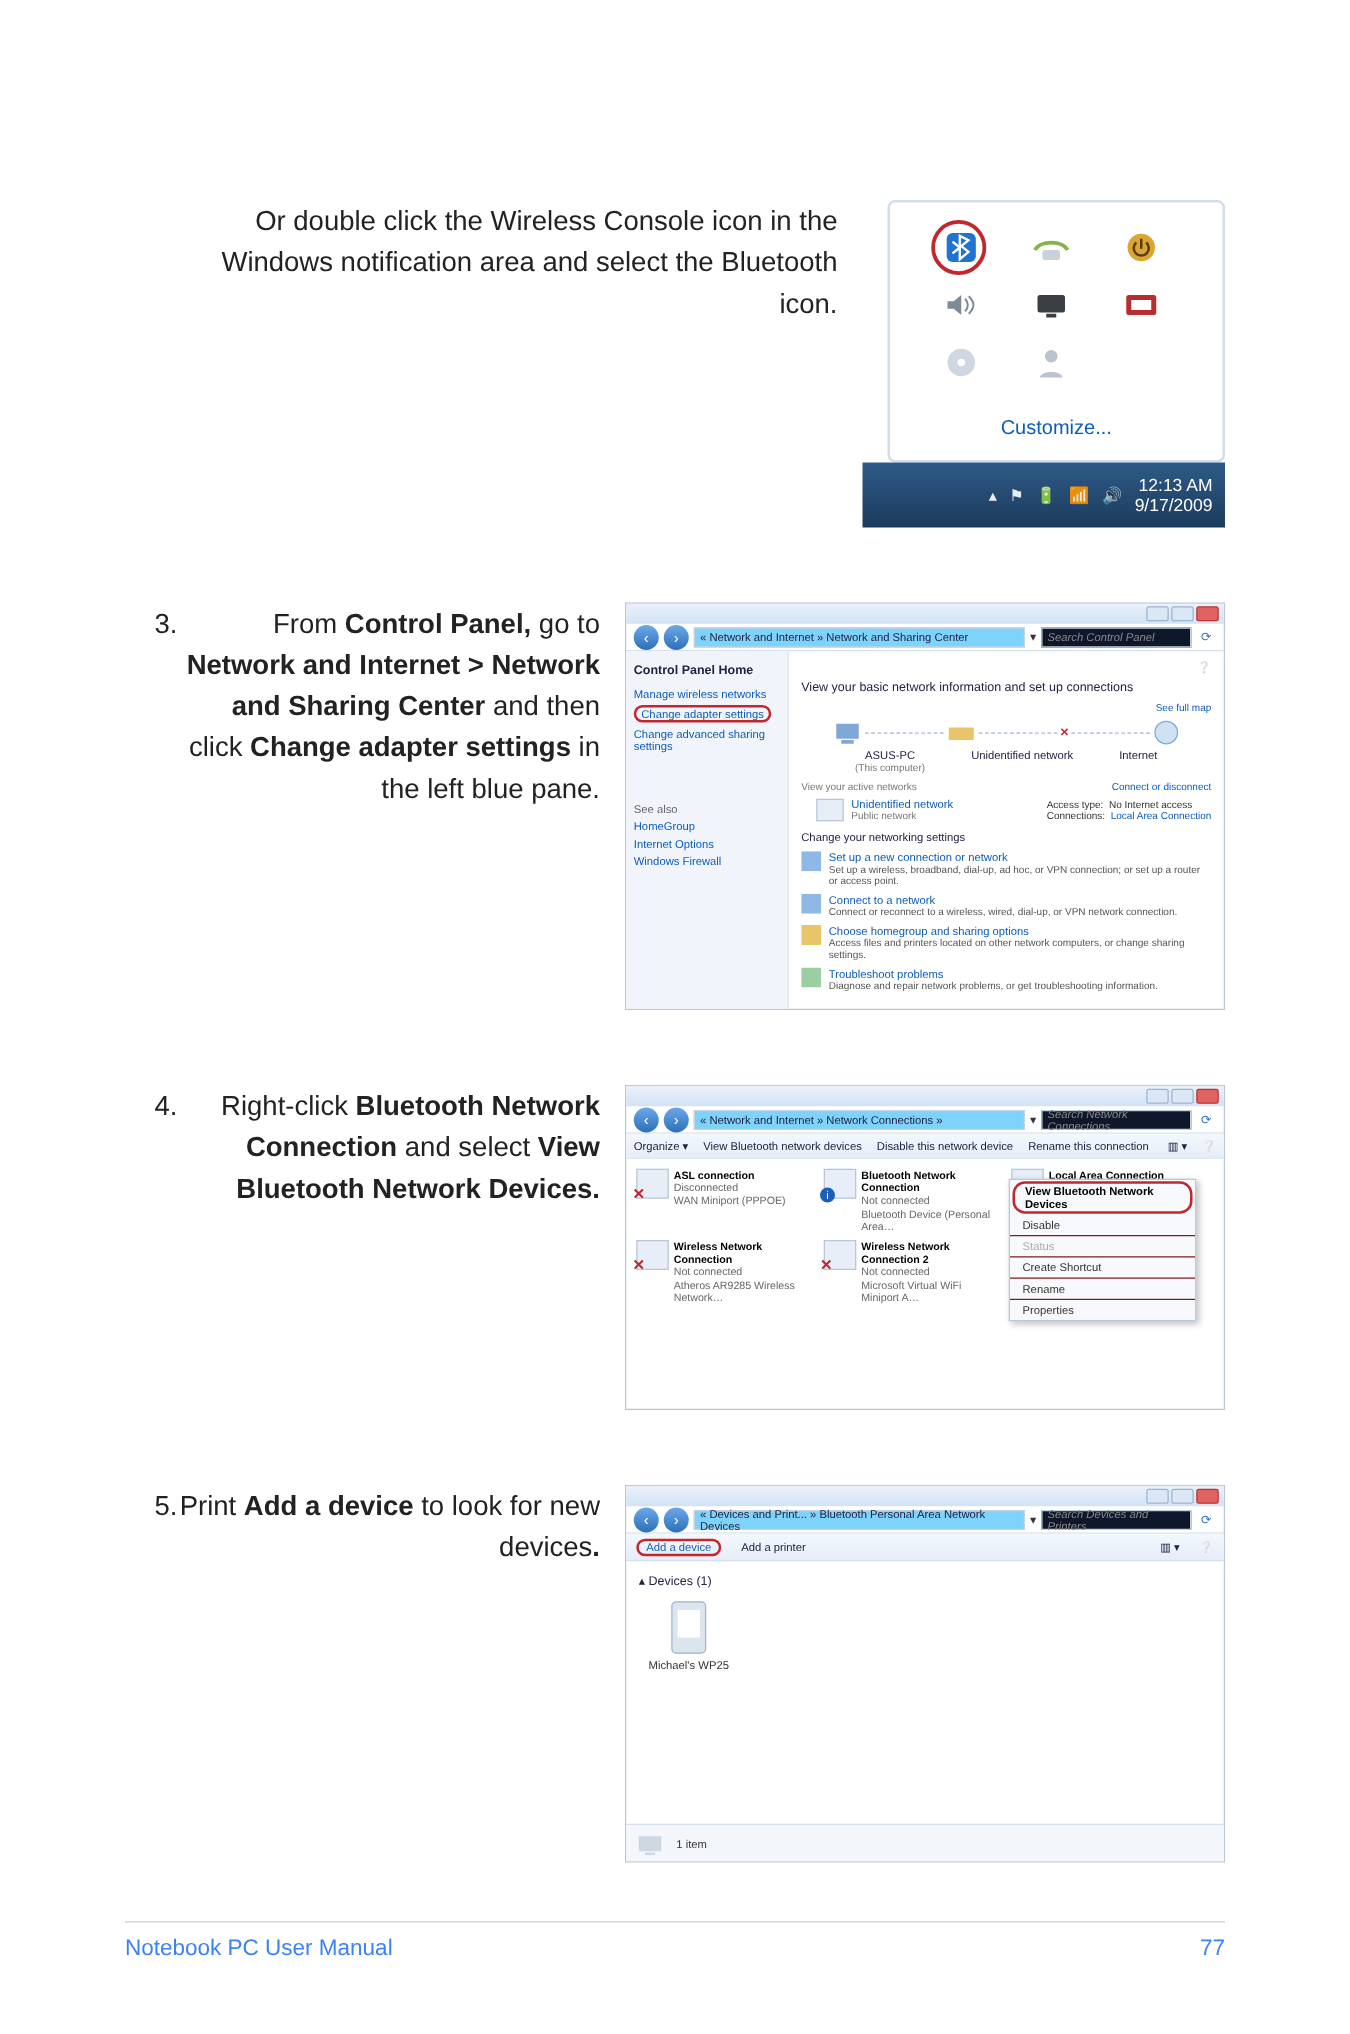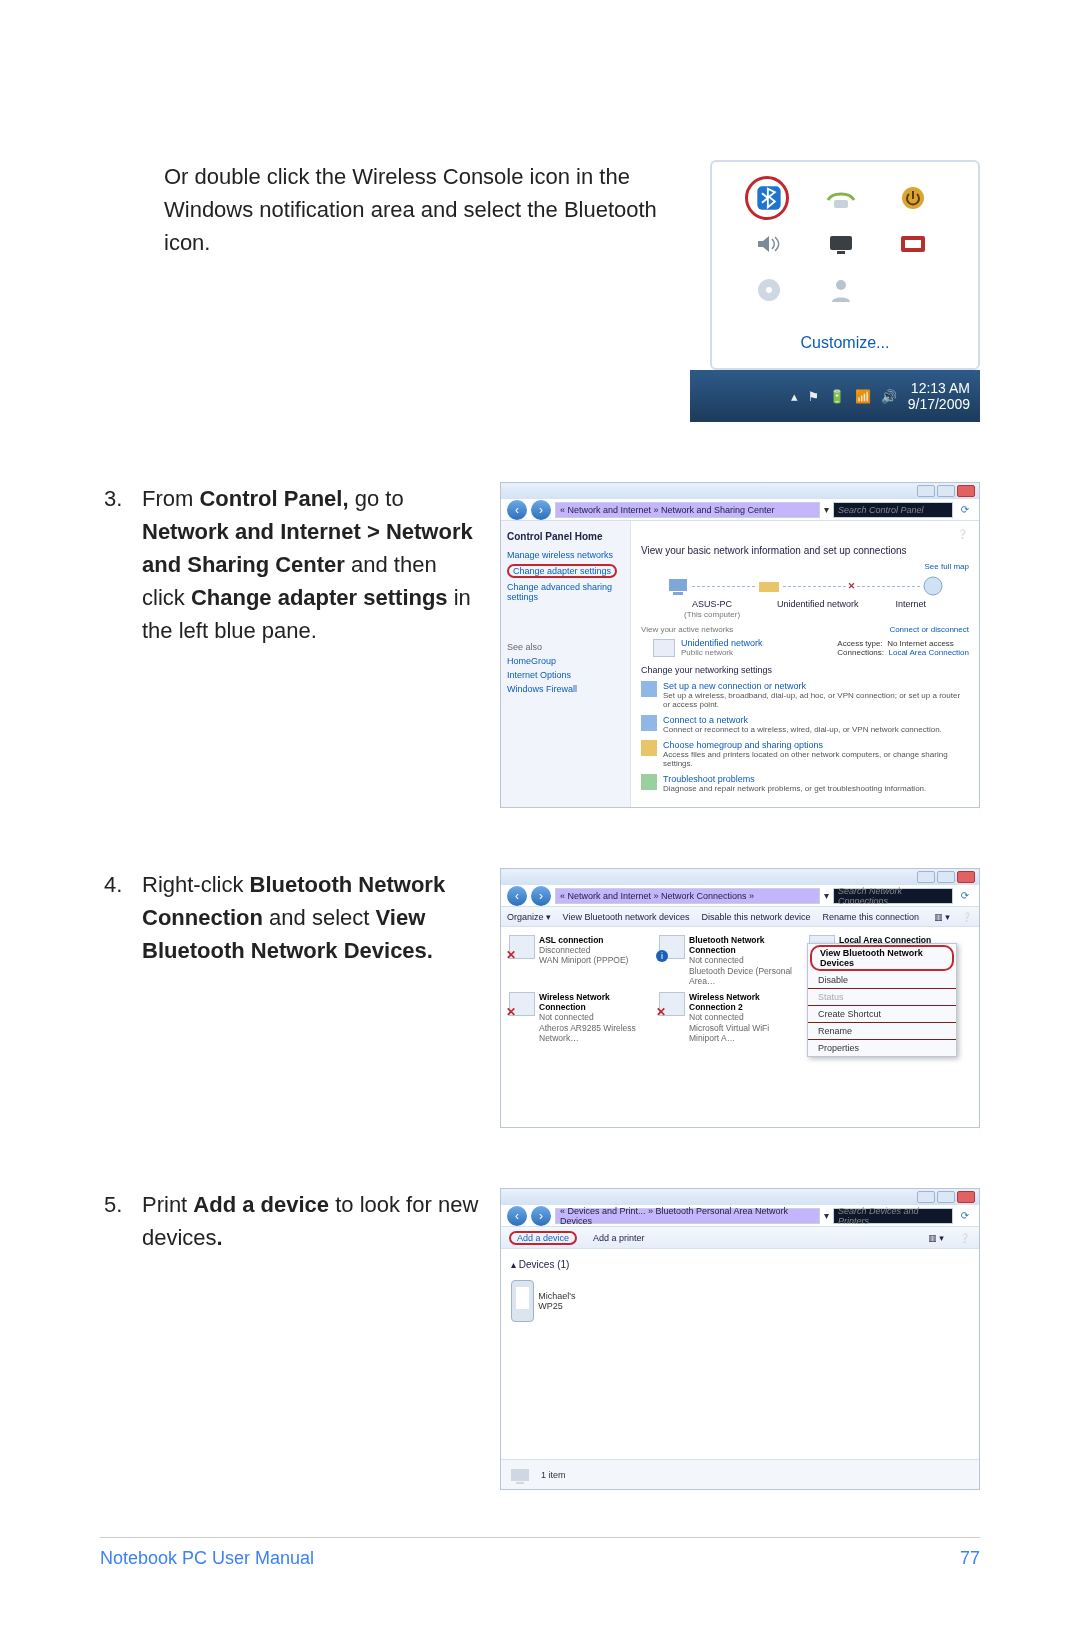--- a/index.html
+++ b/index.html
@@ -6,21 +6,21 @@
   body {
     background: #fff;
     font-family: "Segoe UI", "Helvetica Neue", Arial, sans-serif;
     color: #222;
     width: 1080px;
     height: 1627px;
     position: relative;
     padding: 160px 100px 60px 100px;
   }
   .section { display: flex; margin-bottom: 60px; align-items: flex-start; }
-  .text-col { flex: 1 1 auto; display: flex; align-items: flex-start; }
+  .text-col { flex: 1 1 auto; display: flex; align-items: flex-start; text-align: right; }
   .num { width: 42px; flex: 0 0 42px; font-size: 22px; line-height: 1.5; padding-left: 4px; }
   .para { font-size: 22px; line-height: 1.5; padding-right: 20px; }
   .para .bold { font-weight: 700; }
   .no-num { padding-left: 64px; }
 
   
   .shot1 { flex: 0 0 290px; }
   .tray-panel { border: 2px solid #d3dcea; border-radius: 6px; background:#fff; width: 270px; margin-left: 20px; }
   .icon-grid { padding: 18px 24px; display: grid; grid-template-columns: repeat(3,48px); grid-gap: 10px 24px; justify-content: center; }
   .ic { width: 40px; height: 36px; display:flex; align-items:center; justify-content:center; position:relative; }
@@ -31,21 +31,21 @@
   .taskbar .clock { text-align:right; line-height:1.15; font-size:14px; }
 
   
   .shot2 { flex: 0 0 480px; }
   .win { background:#fff; border:1px solid #b8c6d8; font-size:10px; color:#333; }
   .win .titlebar { height:16px; background:linear-gradient(#e9f1fb,#d3e2f4); display:flex; justify-content:flex-end; align-items:center; padding-right:4px; gap:2px;}
   .winbtn { width:18px; height:12px; background:#dbe7f5; border:1px solid #9db4cf; border-radius:2px; }
   .winbtn.close{ background:#e06262; border-color:#b33; }
   .addrbar { height:22px; display:flex; align-items:center; gap:4px; padding:0 6px; border-bottom:1px solid #d6e0ed; }
   .navb{ width:20px; height:20px; border-radius:50%; background:linear-gradient(#6da9e8,#2c6fb9); color:#fff; font-size:12px; display:flex; align-items:center; justify-content:center; }
-  .addr { flex:1; height:16px; border:1px solid #c3d1e2; background:#c4b5fd; padding:0 4px; color:#224; font-size:9px; display:flex; align-items:center; }
+  .addr { flex:1; height:16px; border:1px solid #c3d1e2; background:#7dd3fc; padding:0 4px; color:#224; font-size:9px; display:flex; align-items:center; }
   .search { width:120px; height:16px; border:1px solid #c3d1e2; background:#0f172a; color:#888; font-size:9px; padding:0 4px; display:flex; align-items:center; font-style:italic;}
   .refresh{ width:16px; height:16px; color:#3a76b9; display:flex; align-items:center; justify-content:center;}
   .win .body { display:flex; }
   .leftpane { width:130px; background:#f1f5fb; border-right:1px solid #dce4ee; padding:10px 6px; font-size:9px; }
   .leftpane .hd { color:#224; font-size:10px; margin-bottom:8px; font-weight:600;}
   .leftpane .lnk { color:#0b5cbb; margin:4px 0; display:block; }
   .leftpane .oval { display:inline-block; border:2px solid #c1272d; border-radius:12px; padding:0 4px; }
   .leftpane .seealso{ margin-top:40px; color:#666;}
   .rightpane { flex:1; padding:8px 10px; font-size:9px; }
   .rp-title { color:#224; font-size:10px; margin-bottom:6px;}
@@ -80,21 +80,21 @@
   .ctxmenu .mi{ padding:3px 10px; color:#333; border-bottom:1px solid #7f1d1d;}
   .ctxmenu .mi:last-child{ border-bottom:none;}
   .ctxmenu .oval2{ border:2px solid #c1272d; border-radius:10px; margin:1px 2px; padding:1px 8px; font-weight:600; color:#000;}
 
   
   .shot4 { flex:0 0 480px;}
   .toolbar4 { height:22px; border-bottom:1px solid #d6e0ed; background:linear-gradient(#f4f8fd,#e5edf8); display:flex; align-items:center; padding:0 8px; color:#224; font-size:9px; gap:16px;}
   .toolbar4 .ovaladd{ border:2px solid #c1272d; border-radius:10px; padding:0 6px; color:#1b5fb8; }
   .body4{ padding:10px; min-height:210px; font-size:10px;}
   .devhdr{ color:#224; font-size:10px; margin-bottom:10px;}
-  .devitem{ display:flex; flex-direction:row; align-items:center; width:80px; gap:4px; font-size:9px; color:#333;}
+  .devitem{ display:flex; flex-direction:column; align-items:center; width:80px; gap:4px; font-size:9px; color:#333;}
   .phoneico{ width:28px; height:42px; background:#dce4ee; border:1px solid #9fb2cc; border-radius:4px; position:relative;}
   .phoneico:after{ content:""; position:absolute; top:6px; left:4px; right:4px; bottom:12px; background:#fff;}
   .status4{ height:30px; border-top:1px solid #d6e0ed; background:#f3f7fc; display:flex; align-items:center; padding:0 8px; font-size:9px; gap:10px; color:#333;}
 
   
   .footer{ position:absolute; bottom:58px; left:100px; right:100px; display:flex; justify-content:space-between; font-size:18px; color:#3b82f6; border-top:1px solid #ccc; padding-top:10px;}
   svg{ display:block; }
 </style>
 </head>
 <body>

